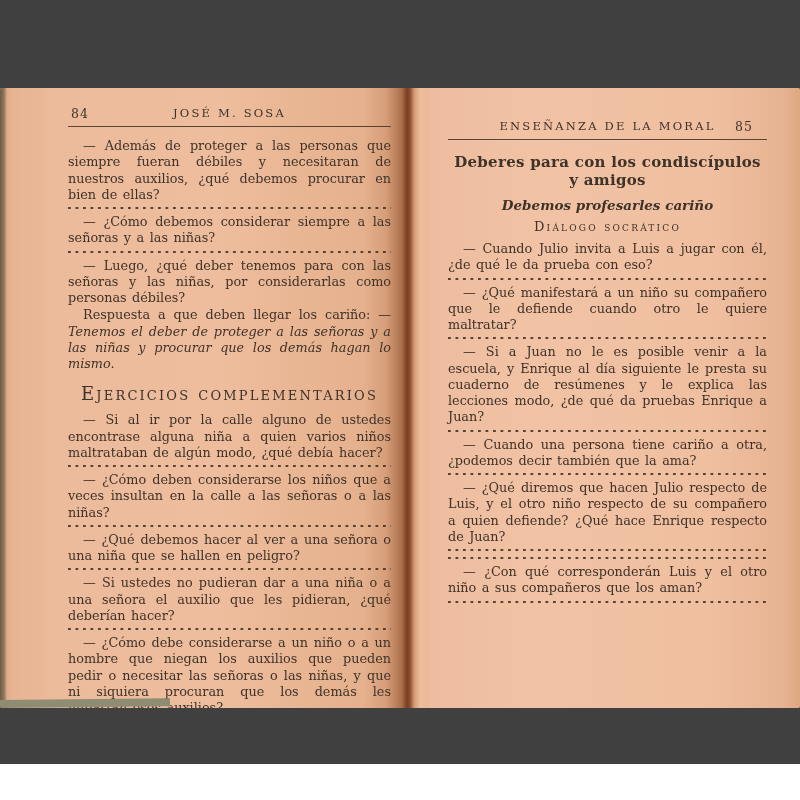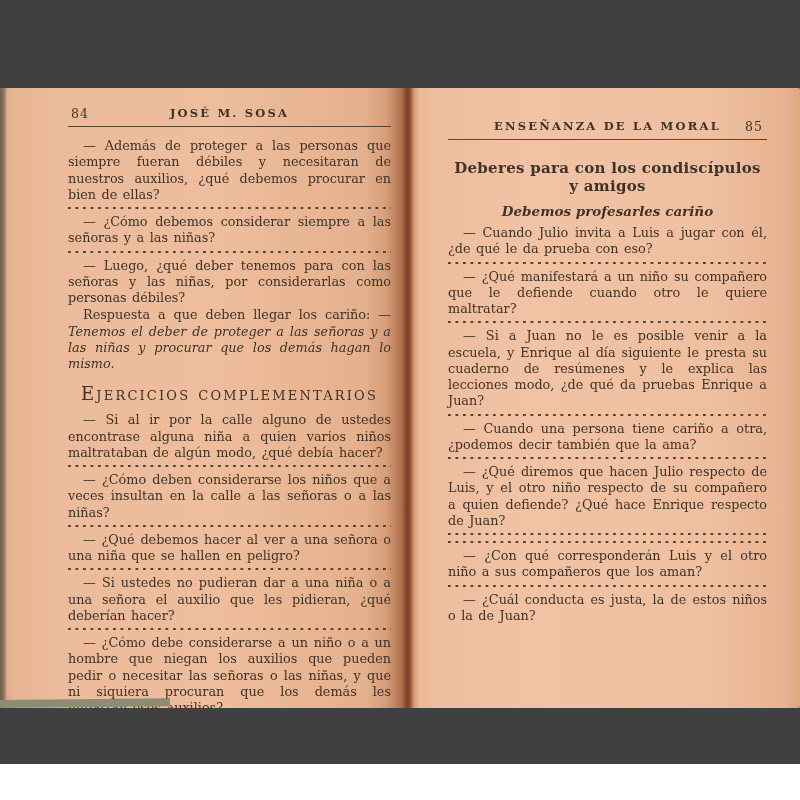--- a/index.html
+++ b/index.html
@@ -23,26 +23,26 @@
   .photo-left-edge{position:absolute;left:0;top:0;width:7px;height:100%;
     background:linear-gradient(90deg,#6d5c49 0%,#8d755c 55%,rgba(160,130,100,0) 100%);}
 
   .page-inner{position:absolute;top:0;}
   .page-left .page-inner{left:68px;right:13px;top:18px;}
   .page-right .page-inner{left:44px;right:33px;top:31px;}
 
   .page-header{position:relative;height:17px;}
   .pagenum{position:absolute;top:0;font-size:12.5px;letter-spacing:1px;}
   .pagenum-left{left:3px;}
-  .pagenum-right{right:4px;}
-  .running-header{text-align:center;font-size:11.5px;letter-spacing:2.2px;font-weight:bold;}
+  .pagenum-right{right:14px;}
+  .running-header{text-align:center;font-size:11.5px;letter-spacing:2.2px;}
   .header-rule{border-bottom:1.6px solid rgba(64,48,34,.85);margin-top:3px;}
 
   .page-content{margin-top:11px;}
-  .page-right .page-content{margin-top:19px;}
+  .page-right .page-content{margin-top:13px;}
 
   .para{margin:0 0 1px;text-indent:15px;font-size:12.8px;line-height:1.27;
         text-align:justify;word-spacing:1.4px;}
   .it{font-style:italic;}
   .dotted{height:4px;margin:3px 0 4px;background-repeat:repeat-x;
     background-image:radial-gradient(circle at 1.4px 2px,rgba(62,48,36,.88) 1.05px,rgba(62,48,36,0) 1.5px);
     background-size:7.5px 4px;}
   .heading_smallcaps{text-align:center;font-variant:small-caps;letter-spacing:2.2px;
     font-size:18px;margin:11px 0 8px;}
   .page-right .heading_smallcaps{margin:2px 0 7px;font-size:13px;}
@@ -87,34 +87,34 @@
     <div class="page page-right">
       <div class="page-inner">
         <div class="page-header">
           <span class="pagenum pagenum-right">85</span>
           <div class="running-header">ENSEÑANZA DE LA MORAL</div>
         </div>
         <div class="header-rule"></div>
         <div class="page-content" id="right-page-content">
             <div class="heading_bold">Deberes para con los condiscípulos y amigos</div>
             <div class="subtitle_italic">Debemos profesarles cariño</div>
+            <div class="heading_smallcaps">Diálogo socrático</div>
             <p class="para"><span>— Cuando Julio invita a Luis a jugar con él, ¿de qué le da prueba con eso?</span></p>
             <div class="dotted"></div>
             <p class="para"><span>— ¿Qué manifestará a un niño su compañero que le defiende cuando otro le quiere maltratar?</span></p>
             <div class="dotted"></div>
             <p class="para"><span>— Si a Juan no le es posible venir a la escuela, y Enrique al día siguiente le presta su cuaderno de resúmenes y le explica las lecciones modo, ¿de qué da pruebas Enrique a Juan?</span></p>
             <div class="dotted"></div>
             <p class="para"><span>— Cuando una persona tiene cariño a otra, ¿podemos decir también que la ama?</span></p>
             <div class="dotted"></div>
             <p class="para"><span>— ¿Qué diremos que hacen Julio respecto de Luis, y el otro niño respecto de su compañero a quien defiende? ¿Qué hace Enrique respecto de Juan?</span></p>
             <div class="dotted"></div>
             <div class="dotted"></div>
             <p class="para"><span>— ¿Con qué corresponderán Luis y el otro niño a sus compañeros que los aman?</span></p>
             <div class="dotted"></div>
-            <p class="para"><span>— ¿Cuál conducta es justa, la de estos niños o la de Juan?</span></p>
           </div>
       </div>
     </div>
 
     <div class="spine"></div>
     <div class="photo-left-edge"></div>
     <div class="corner-sliver"></div>
   </div>
 </div>
 

